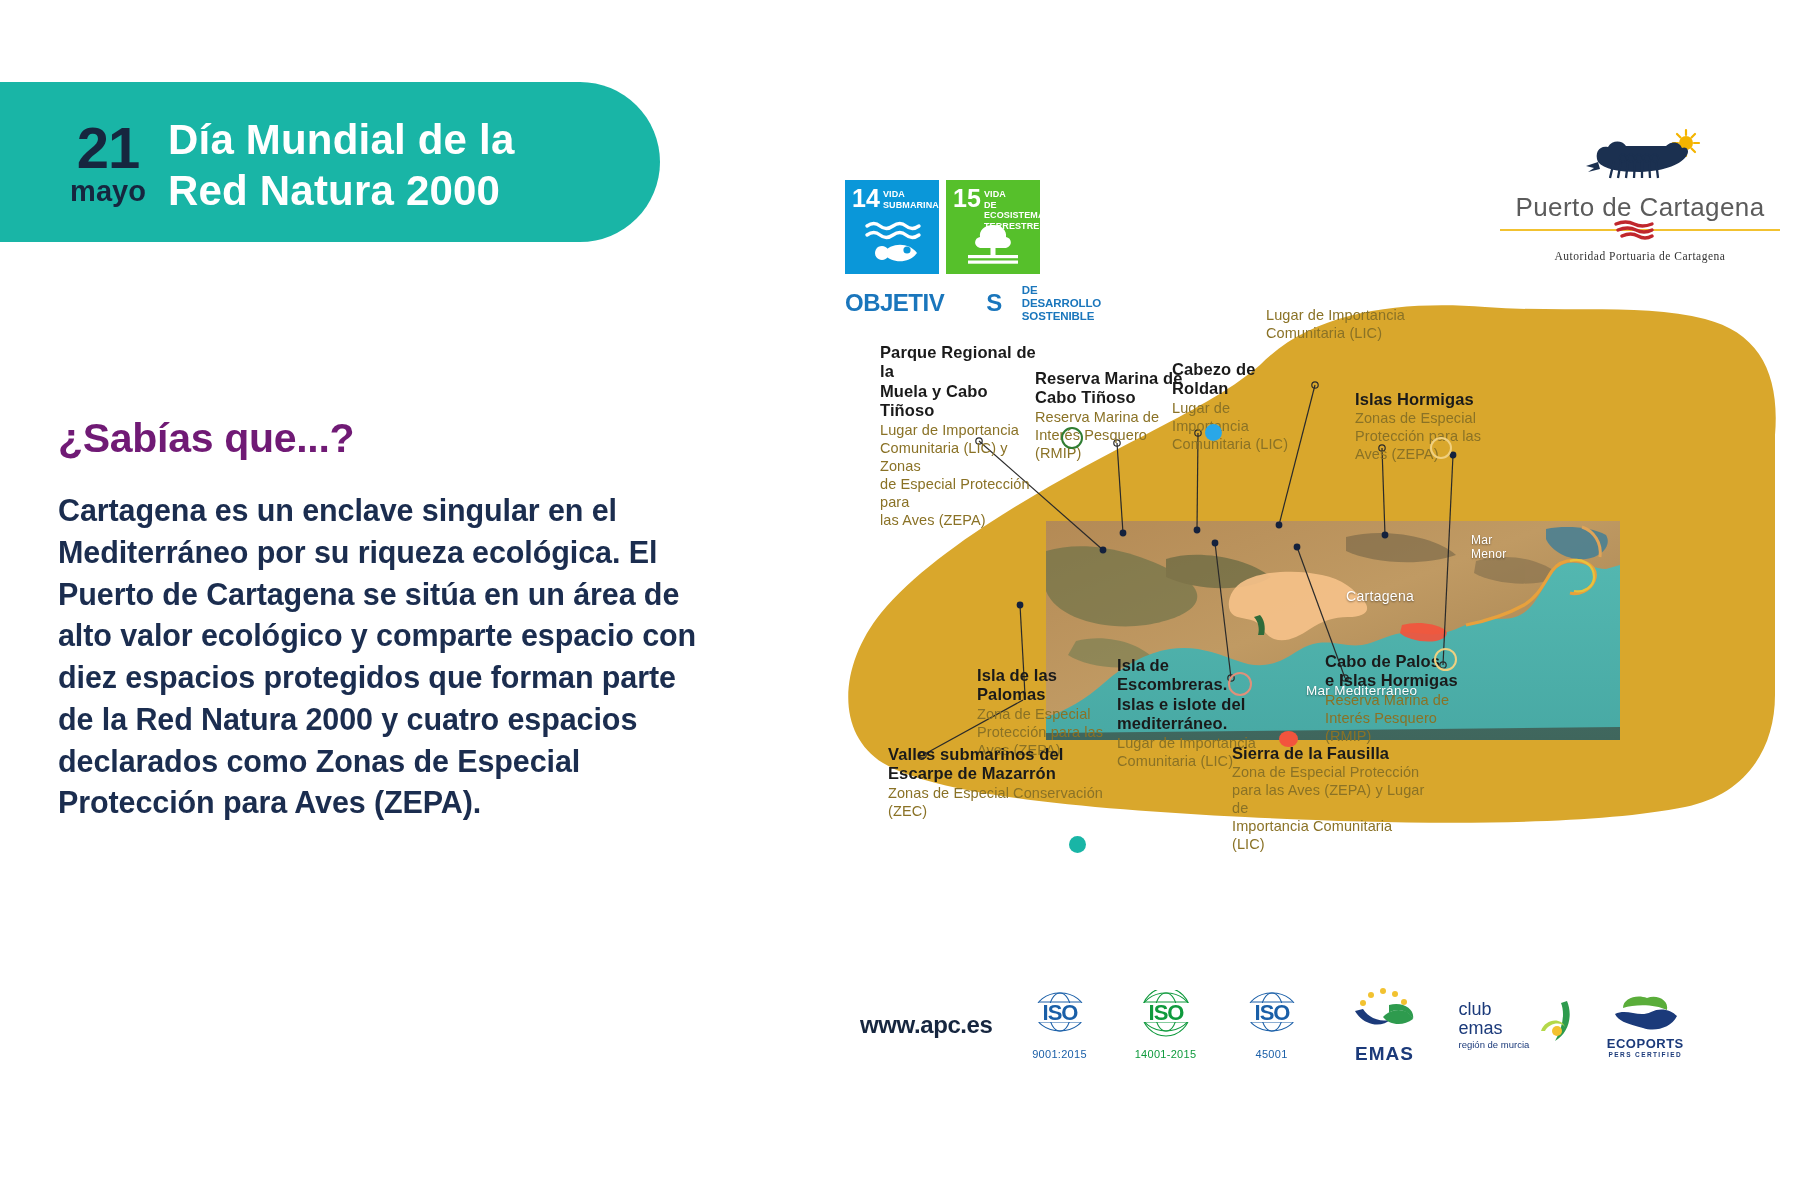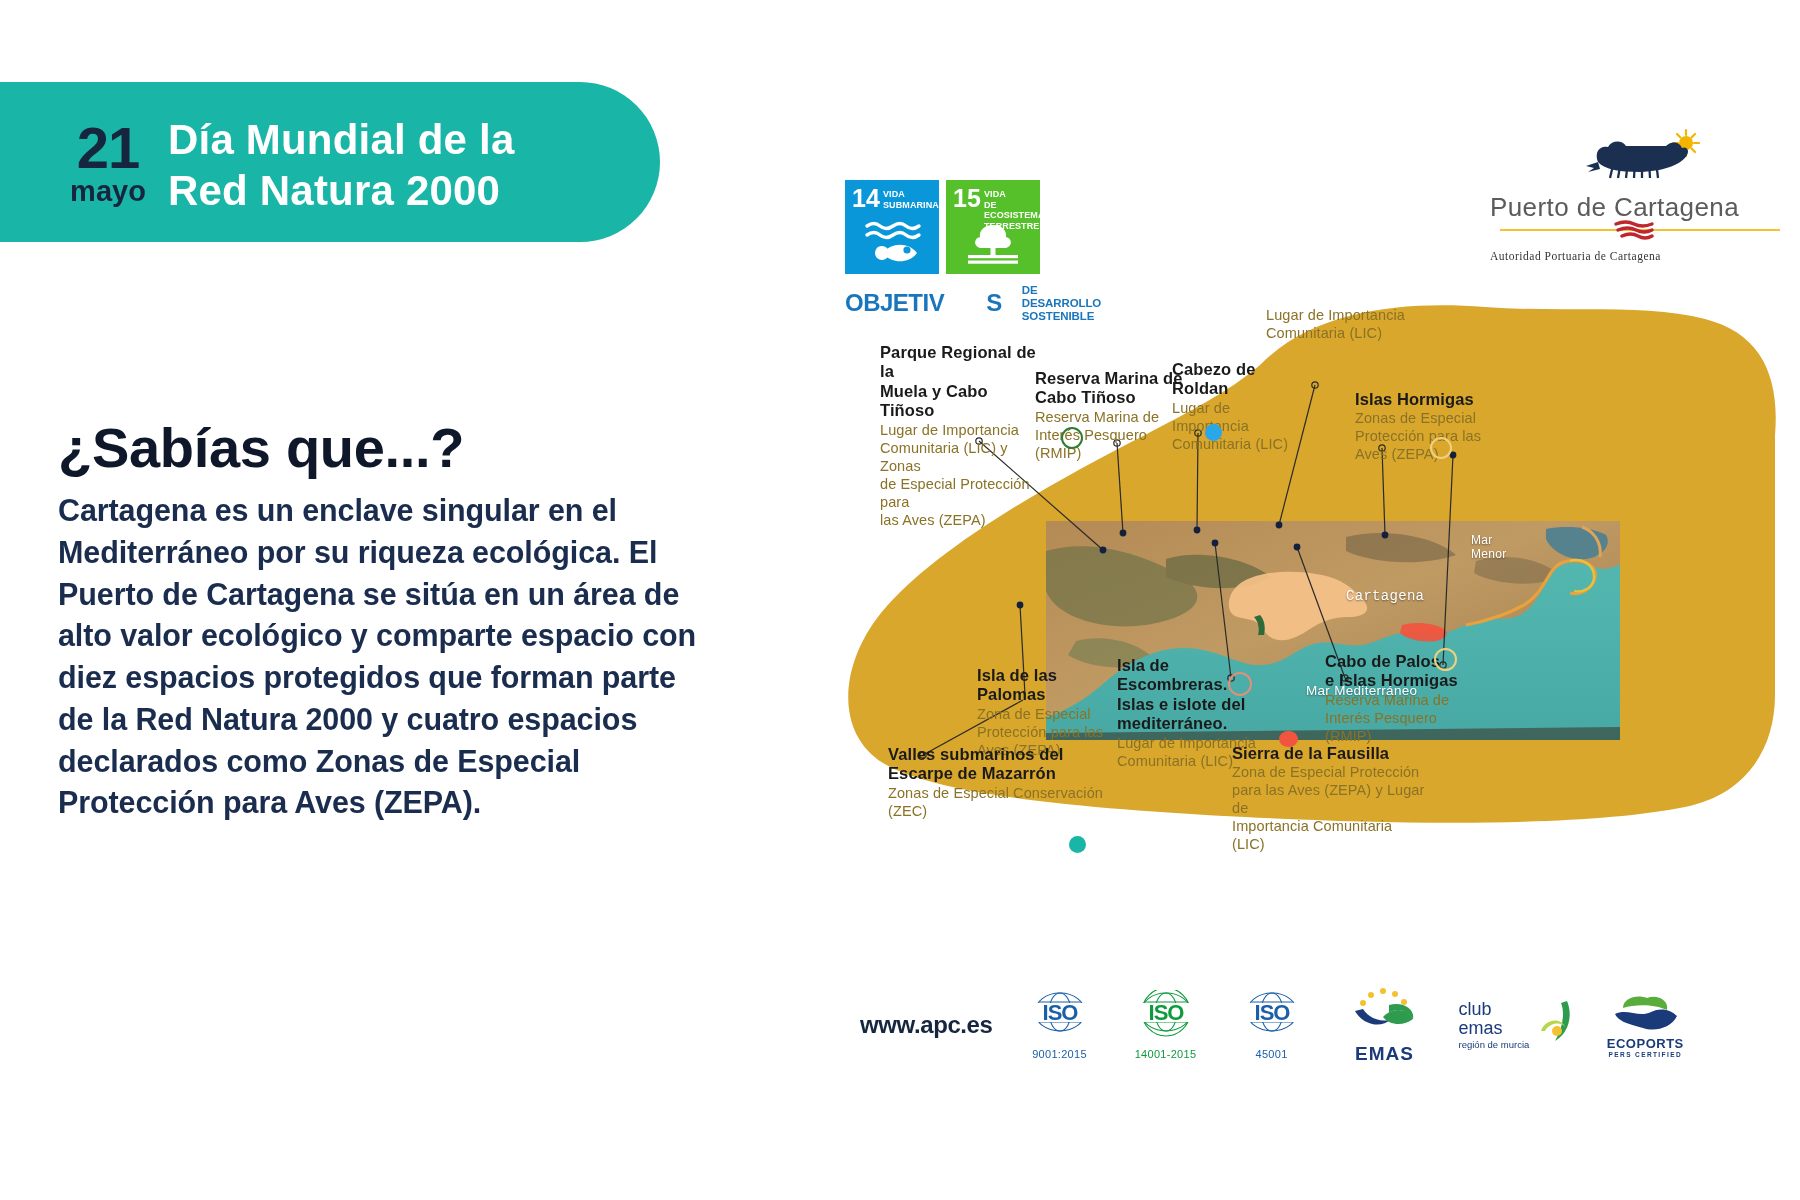--- a/index.html
+++ b/index.html
@@ -119,20 +119,21 @@
     line-height: 1.12;
     letter-spacing: -0.1px;
   }
 
   
   #port-logo {
     position: absolute;
     left: 1490px;
     top: 128px;
     width: 300px;
+    text-align: center;
   }
   #port-emblem { position: relative; height: 62px; }
   #port-name {
     font-size: 26px;
     color: #5b5b5b;
     letter-spacing: 0.4px;
     margin-top: 2px;
   }
   #port-rule {
     height: 2px; background: #f2c230; margin: 6px 10px 0 10px; position: relative;
@@ -143,23 +144,23 @@
     color: #333333;
     font-family: "Liberation Serif", serif;
     letter-spacing: 0.5px;
     margin-top: 19px;
   }
 
   
   #kicker {
     position: absolute;
     left: 58px; top: 415px;
-    font-size: 56px;
-    font-weight: bold;
-    color: #0f172a;
+    font-size: 41px;
+    font-weight: bold;
+    color: #701a75;
     letter-spacing: -0.3px;
   }
   #body-copy {
     position: absolute;
     left: 58px; top: 490px;
     width: 660px;
     font-size: 30.5px;
     font-weight: bold;
     color: #1b2d4f;
     line-height: 1.37;
@@ -411,21 +412,21 @@
              C376 122, 360 118, 354 112 Z" fill="#f2543d" opacity="0.92"></path>
 
     <path d="M420 104 C440 100, 460 94, 478 84 C492 76, 498 62, 506 50
              C512 42, 522 38, 534 40 C546 42, 552 50, 548 60
              C544 70, 532 74, 524 72" fill="none" stroke="#e8a13c" stroke-width="3.2"></path>
     <path d="M524 40 C536 36, 548 44, 548 56 C548 66, 538 72, 528 70" fill="none" stroke="#e8c23c" stroke-width="2.2"></path>
 
     <path d="M0 212 L574 206 L574 219 L0 219 Z" fill="#3b3a2e" opacity="0.6"></path>
   </svg>
 
-  <div class="map-lbl" style="left:300px; top:67px; font-size:14px;font-family:Liberation Mono, monospace;">Cartagena</div>
+  <div class="map-lbl" style="left:300px; top:67px; font-size:14px;">Cartagena</div>
   <div class="map-lbl" style="left:425px; top:13px; font-size:12px; line-height:1.15;">Mar<br>Menor</div>
   <div class="map-lbl" style="left:255px; top:220px;"></div>
   <div class="map-lbl" style="left:260px; top:162px; font-size:13.5px;">Mar Mediterráneo</div>
 </div>
 
 <svg style="position:absolute; left:845px; top:295px; width:935px; height:535px; pointer-events:none;" viewBox="0 0 935 535">
   <g stroke="#2a2a2a" stroke-width="1.2" fill="none">
     <path d="M134 146 L258 255"></path>
     <path d="M272 148 L278 238"></path>
     <path d="M353 138 L352 235"></path>

